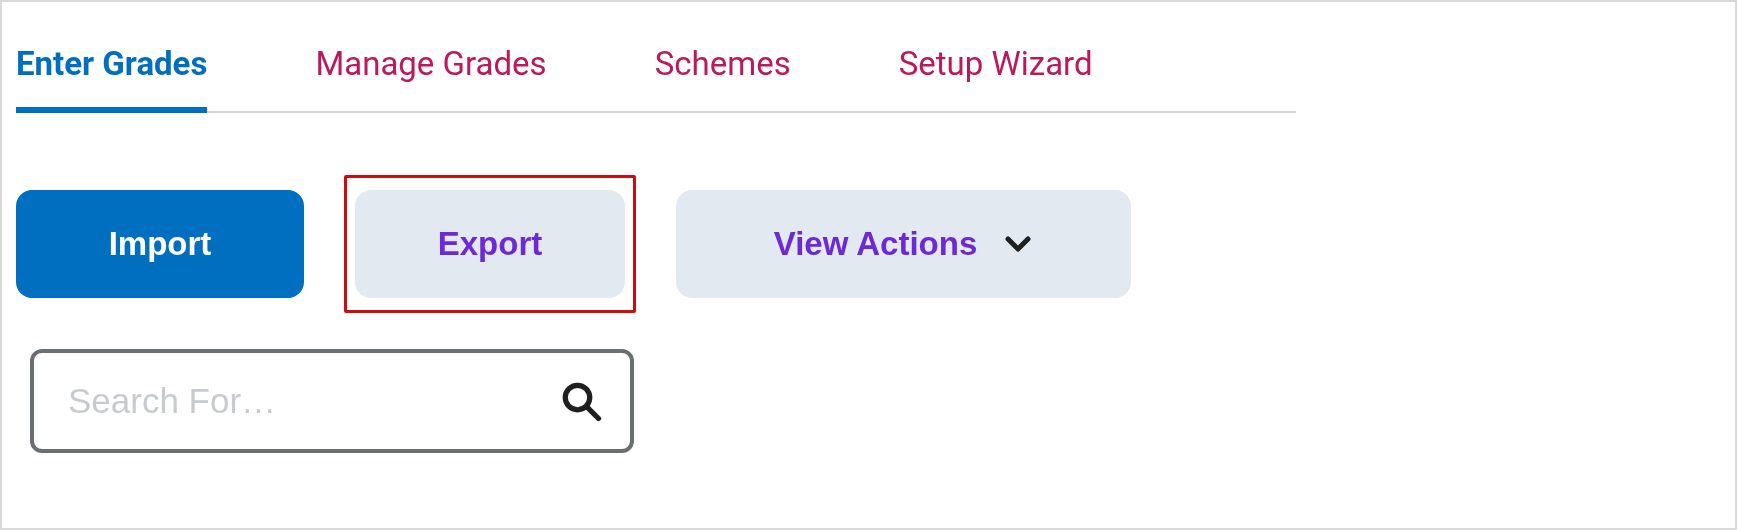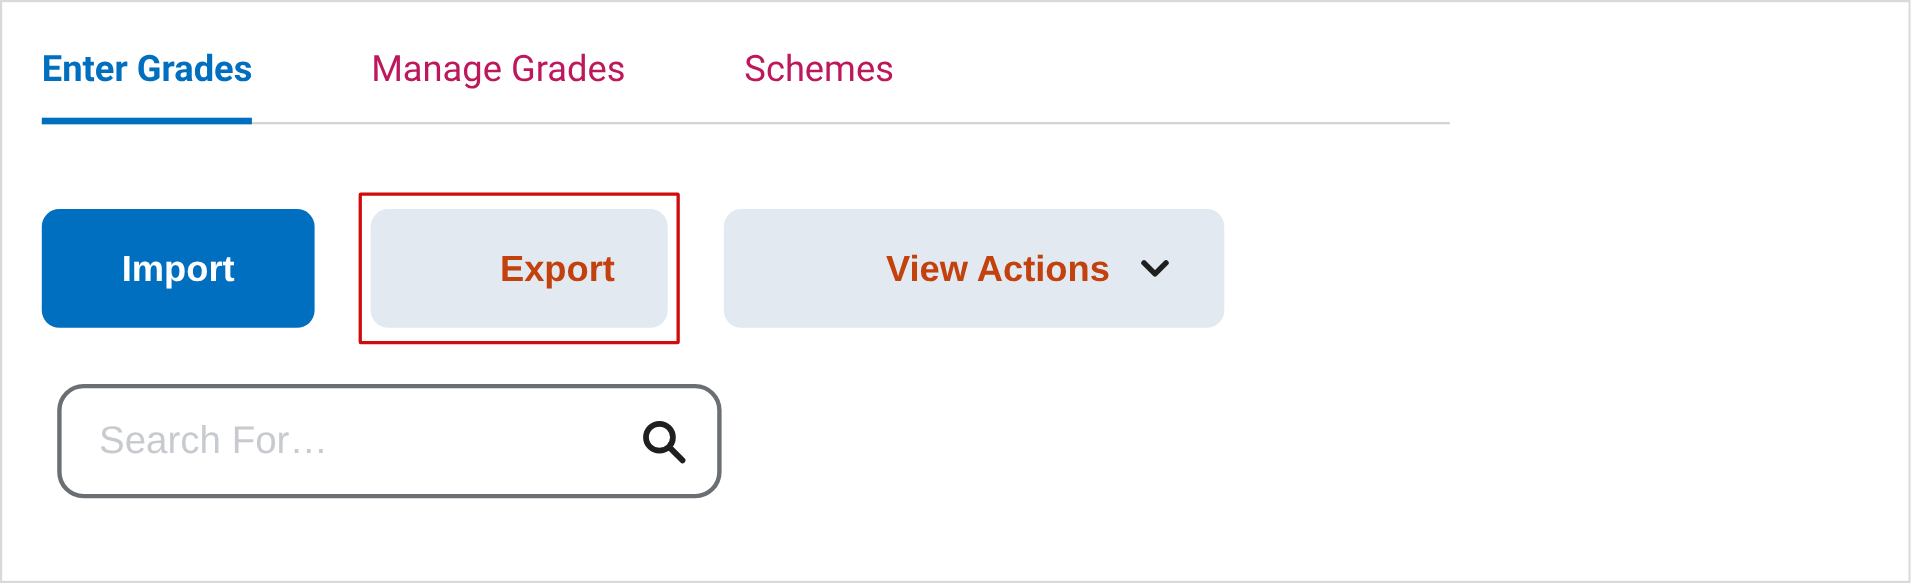--- a/index.html
+++ b/index.html
@@ -6,21 +6,21 @@
   body {
     font-family: -apple-system, BlinkMacSystemFont, "Segoe UI", Roboto, "Helvetica Neue", Arial, sans-serif;
     background: #fff;
     width: 1737px;
     height: 530px;
   }
   .frame {
     width: 1737px;
     height: 530px;
     border: 2px solid #d9d9d9;
-    padding: 28px 26px 30px 36px;
+    padding: 28px 26px 30px 14px;
     position: relative;
   }
   .tabs {
     display: flex;
     align-items: flex-end;
     border-bottom: 2px solid #d0d3d6;
     width: 1280px;
     gap: 0;
   }
   .tab {
@@ -62,26 +62,25 @@
     cursor: pointer;
     display: flex;
     align-items: center;
     justify-content: center;
     padding: 0 48px;
     white-space: nowrap;
   }
   .btn-primary {
     background: #006fbf;
     color: #fff;
-    width: 248px;
+    width: 288px;
   }
   .btn-secondary {
     background: #e3e9f1;
-    color: #c2410c;
-    justify-content: flex-end;
+    color: #6d28d9;
   }
   .btn-export-wrap {
     border: 3px solid #cf0b0b;
     padding: 12px 8px;
     display: inline-flex;
     border-radius: 2px;
   }
   .btn-export {
     width: 270px;
   }
@@ -100,21 +99,21 @@
   .search-row {
     margin-top: 36px;
     display: flex;
     align-items: center;
     gap: 36px;
   }
   .search-box {
     width: 604px;
     height: 104px;
     border: 4px solid #6a6f74;
-    border-radius: 24px;
+    border-radius: 12px;
     display: flex;
     align-items: center;
     padding: 0 28px 0 34px;
     margin-left: 14px;
   }
   .search-input {
     flex: 1;
     border: none;
     outline: none;
     font-size: 35px;
@@ -144,20 +143,23 @@
   <div class="tabs">
     <div class="tab active">
       <span>Enter Grades</span>
     </div>
     <div class="tab">
       <span>Manage Grades</span>
     </div>
     <div class="tab">
       <span>Schemes</span>
     </div>
+    <div class="tab">
+      <span>Setup Wizard</span>
+    </div>
   </div>
 
   <div class="toolbar">
     <button class="btn btn-primary">
       <span>Import</span>
     </button>
 
     <span class="btn-export-wrap">
       <button class="btn btn-secondary btn-export">
         <span>Export</span>

